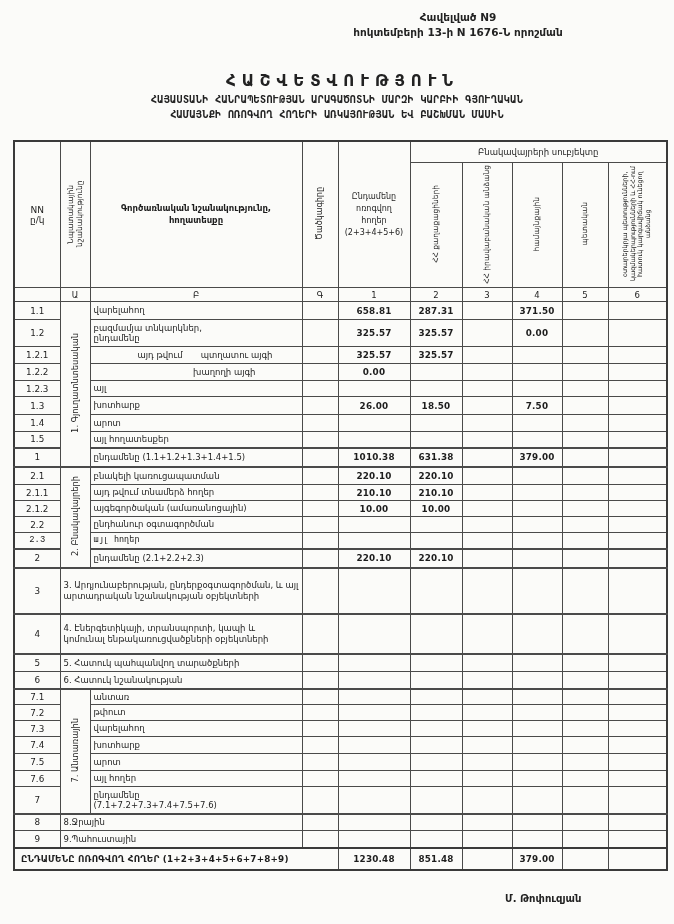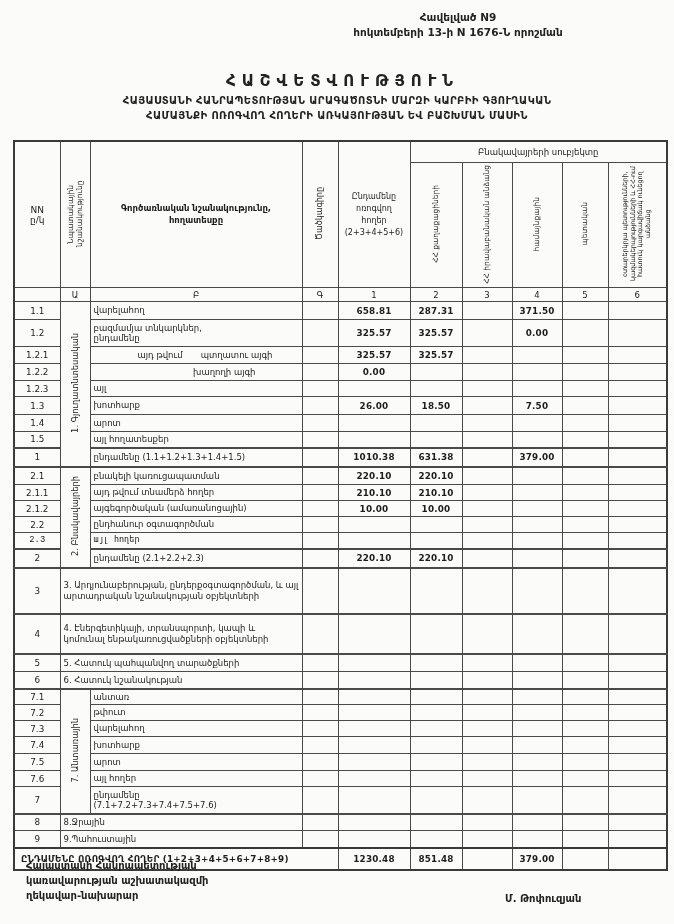--- a/index.html
+++ b/index.html
@@ -18,21 +18,21 @@
     position:absolute;top:10px;right:16px;width:400px;
     text-align:center;font-size:10.5px;font-weight:bold;line-height:1.45;
     color:#222;
   }
   
   .title{
     position:absolute;top:70px;left:0;width:674px;text-align:center;
     font-weight:bold;color:#222;line-height:1.5;
   }
   .title .t1{font-size:15px;letter-spacing:6px;padding-left:11px;}
-  .title .t2,.title .t3{font-size:10px;letter-spacing:0.4px;}
+  .title .t2,.title .t3{font-size:10px;letter-spacing:0.4px;font-family:Liberation Mono, monospace;}
 
   
   table.report{
     position:absolute;top:140px;left:13px;
     border-collapse:collapse;table-layout:fixed;width:653px;
     font-size:8.5px;color:#1d1d1d;
   }
   table.report th,table.report td{
     border:1px solid #4a4a4a;
     padding:1px 3px;
@@ -462,20 +462,15 @@
           <td class="val">1230.48</td>
           <td class="val">851.48</td>
           <td class="val"></td>
           <td class="val">379.00</td>
           <td class="val"></td>
           <td class="val"></td>
         </tr>
       </tbody>
   </table>
 
-  <div class="signature">
-    <div>Հայաստանի Հանրապետության</div>
-    <div>կառավարության աշխատակազմի</div>
-    <div>ղեկավար-նախարար</div>
-  </div>
   <div class="sign-name">Մ. Թոփուզյան</div>
 
 </div>
 
 </body></html>

